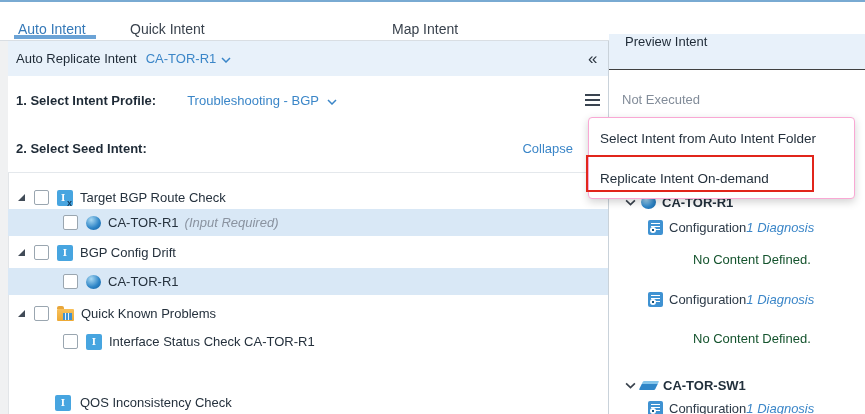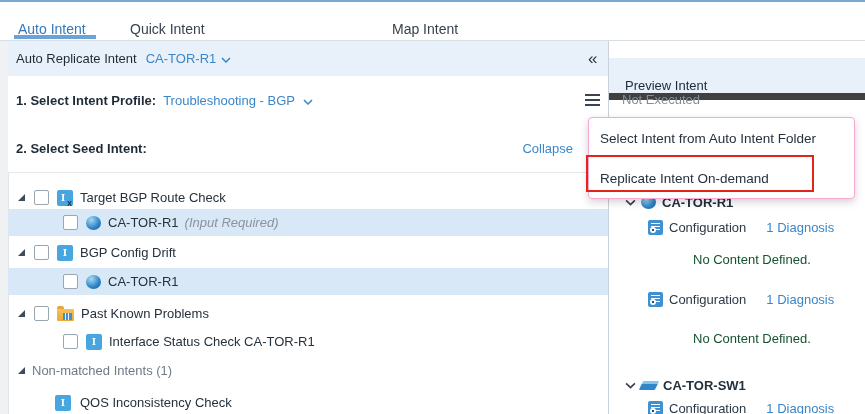--- a/index.html
+++ b/index.html
@@ -8,27 +8,27 @@
   .topline{position:absolute;left:0;top:0;width:865px;height:2px;background:#79aad2;}
   
   .tabbar{position:absolute;left:0;top:2px;width:865px;height:38px;background:#fff;border-bottom:1px solid #d9dee3;}
   .tab{position:absolute;top:0;height:54px;display:flex;align-items:center;font-size:14px;font-weight:400;color:#39424d;cursor:default;}
   .tab.active{color:#3579b8;}
   .tab-underline{position:absolute;left:14px;top:33px;width:82px;height:4px;background:#6ba3d6;}
   
   .gutter{position:absolute;left:0;top:41px;width:8px;height:373px;background:#f0f1f2;border-right:1px solid #e2e5e8;}
   .divider{position:absolute;left:608px;top:41px;width:1px;height:373px;background:#c9d2da;}
   .lheader{position:absolute;left:8px;top:41px;width:600px;height:35px;background:#e8f1fa;border-bottom:1px solid #d4dfe9;display:flex;align-items:center;}
-  .rheader{position:absolute;left:609px;top:58px;width:256px;height:35px;background:#e8f1fa;border-bottom:7px solid #404040;display:flex;align-items:flex-end;}
+  .rheader{position:absolute;left:609px;top:34px;width:256px;height:35px;background:#e8f1fa;border-bottom:1px solid #404040;display:flex;align-items:flex-start;}
   .btitle{font-weight:400;color:#1e2a36;margin-left:8px;}
   .rheader .btitle{margin-left:16px;}
   .devsel{display:flex;align-items:center;margin-left:9px;color:#3b86c8;cursor:pointer;}
   .devsel svg{margin-left:5px;margin-top:2px;}
   .collapse-glyph{position:absolute;left:580px;top:0;height:35px;display:flex;align-items:center;font-size:17px;color:#2c3640;cursor:pointer;}
-  .prow{position:absolute;left:8px;width:600px;height:48px;display:flex;align-items:center;background:#fff;border-bottom:1px solid #e4e8ec;}
+  .prow{position:absolute;left:8px;width:600px;height:48px;display:flex;align-items:center;background:#fff;border-bottom:1px solid #e4e8ec;gap:24px;}
   .prow .lab{font-weight:700;color:#1e2a36;margin-left:8px;}
   .prow .val{color:#3b86c8;margin-left:7px;cursor:pointer;}
   .prow .val svg{margin-left:5px;margin-top:2px;}
   .hamburger{position:absolute;right:8px;top:18px;width:15px;height:12px;cursor:pointer;
     background:linear-gradient(to bottom,#3a4450 0 2px,transparent 2px 5px,#3a4450 5px 7px,transparent 7px 10px,#3a4450 10px 12px);}
   .collapse-link{position:absolute;right:35px;color:#3b86c8;cursor:pointer;}
   
   .lrow{position:absolute;left:8px;width:600px;height:27px;display:flex;align-items:center;}
   .lrow.hl{background:#d9e8f6;}
   .expander{width:0;height:0;border-left:7px solid transparent;border-bottom:7px solid #414b57;margin-left:10px;cursor:pointer;flex:none;}
@@ -58,21 +58,21 @@
      background:radial-gradient(circle,#14537f 0 28%,#fff 34%);}
   .ic-switch{width:16px;height:9px;background:linear-gradient(#85c5ea 0 35%,#2f86c8 35%);transform:skewX(-26deg);border-radius:1px;}
   
   .status-text{position:absolute;left:622px;top:92px;color:#828c99;}
   .rrow{position:absolute;left:609px;width:256px;height:22px;display:flex;align-items:center;white-space:nowrap;}
   .rrow .chev{margin-left:16px;color:#39424d;display:flex;flex:none;cursor:pointer;}
   .rrow .devname{margin-left:6px;font-weight:700;color:#22303c;}
   .rrow .ic-router,.rrow .ic-switch{margin-left:5px;}
   .rrow .ic-config{margin-left:39px;}
   .cfg-label{margin-left:6px;color:#2b3947;cursor:pointer;}
-  .diag-link{margin-left:20px;color:#3b86c8;cursor:pointer;}
+  .diag-link{color:#3b86c8;cursor:pointer;font-style:italic;}
   .content-text{margin-left:84px;color:#14532d;}
   
   .menu{position:absolute;left:588px;top:117px;width:265px;height:80px;background:#fff;border:1px solid #f9a8d4;
         border-radius:4px;box-shadow:0 3px 8px rgba(0,0,0,.18);z-index:50;}
   .menu-item{height:40px;display:flex;align-items:center;padding-left:11px;font-size:13.5px;color:#25313d;cursor:pointer;}
   .redbox{position:absolute;left:586px;top:155px;width:224px;height:33px;border:2px solid #e1251b;z-index:60;}
 </style>
 </head>
 <body>
 
@@ -136,30 +136,26 @@
   </div>
   <div class="lrow child hl" style="top:268px">
     <span class="cb"></span>
     <span class="ic ic-router"></span>
     <span class="tlabel">CA-TOR-R1</span>
   </div>
   <div class="lrow" style="top:300px">
     <span class="expander"></span>
     <span class="cb"></span>
     <span class="ic ic-folder"></span>
-    <span class="tlabel">Past Known Problems</span>
+    <span class="tlabel">Quick Known Problems</span>
   </div>
   <div class="lrow child" style="top:328px">
     <span class="cb"></span>
     <span class="ic ic-intent"></span>
     <span class="tlabel">Interface Status Check CA-TOR-R1</span>
-  </div>
-  <div class="lrow" style="top:357px">
-    <span class="expander"></span>
-    <span class="section-label">Non-matched Intents (1)</span>
   </div>
   <div class="lrow" style="top:389px">
     <span class="ic ic-intent" style="margin-left:47px"></span>
     <span class="tlabel" style="margin-left:9px">QOS Inconsistency Check</span>
   </div>
 
   <div class="rheader">
     <span class="btitle">Preview Intent</span>
   </div>
   <div class="status-text">Not Executed</div>

